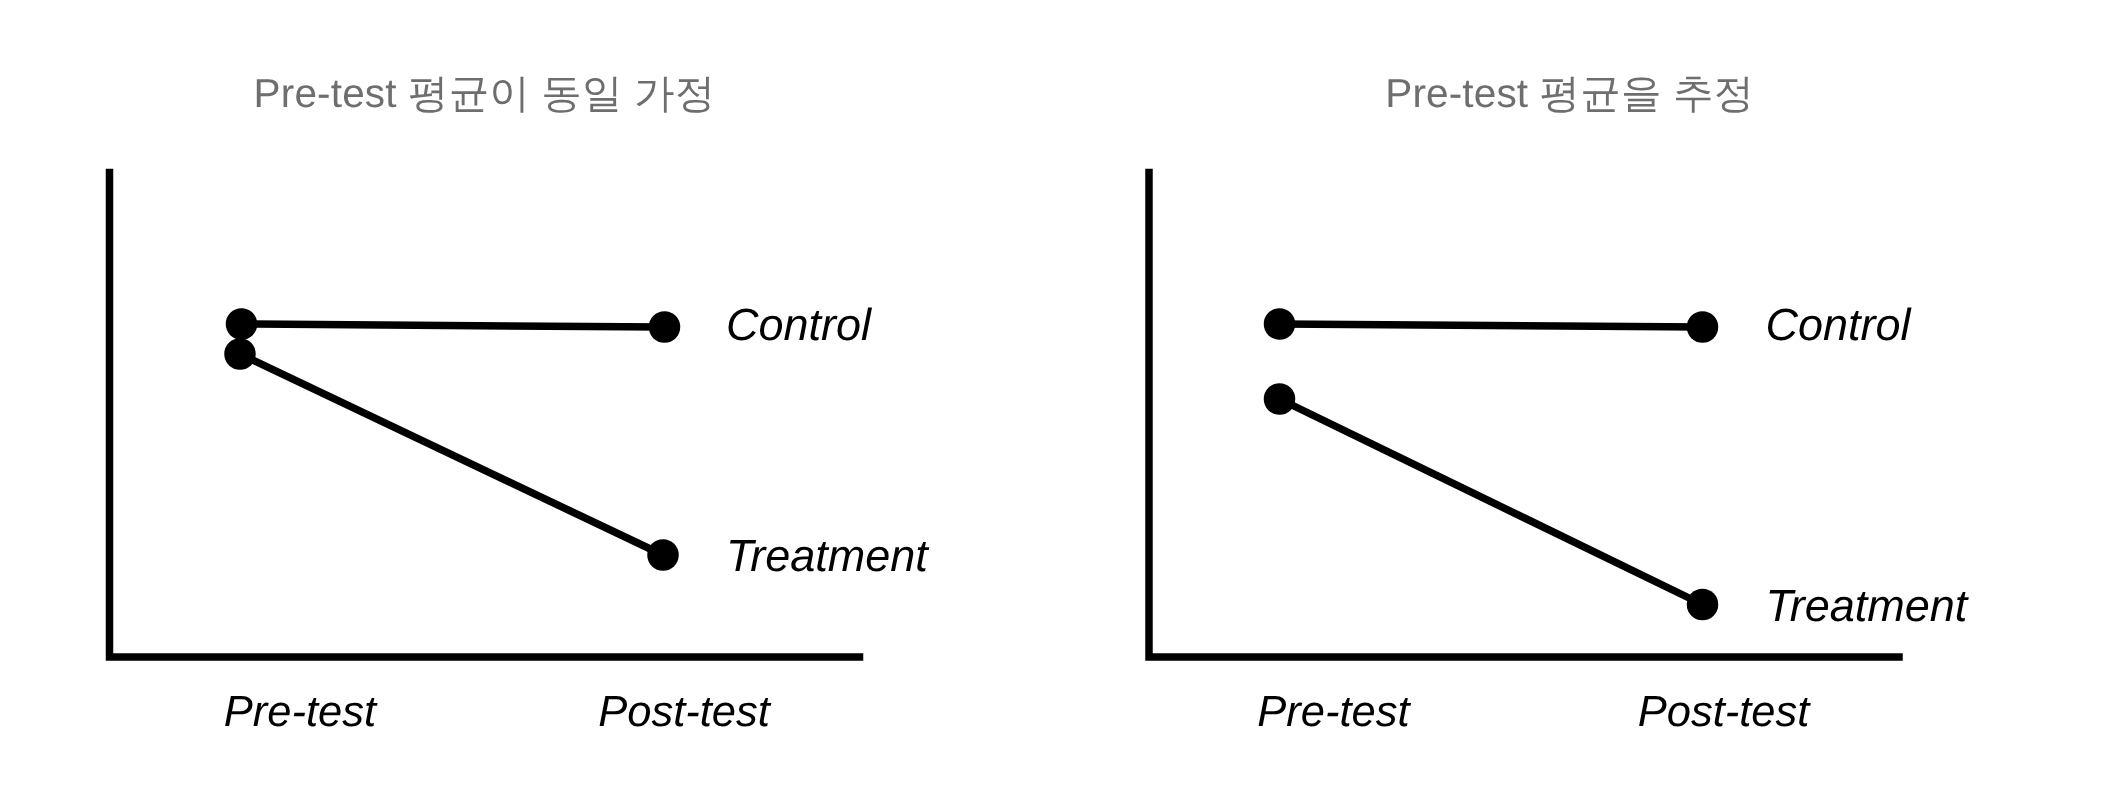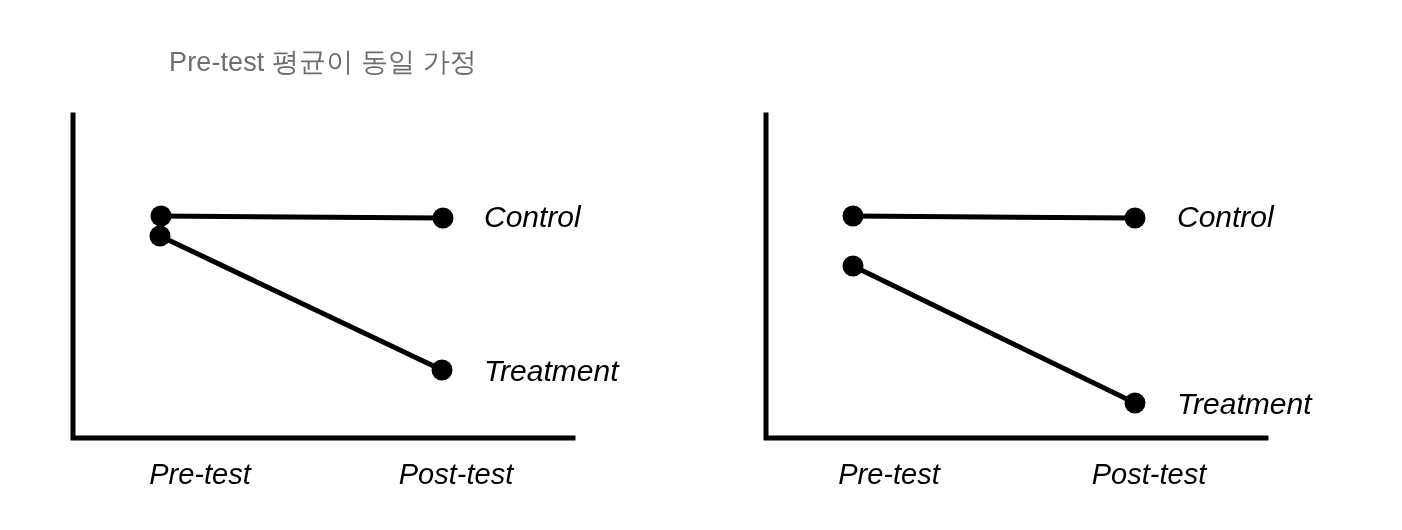--- a/index.html
+++ b/index.html
@@ -107,20 +107,21 @@
       <text class="series-label" x="484" y="219">Control</text>
       <text class="series-label" x="484" y="373">Treatment</text>
 
       <text class="tick-label" x="200" y="484">Pre-test</text>
       <text class="tick-label" x="456" y="484">Post-test</text>
     </svg>
   </div>
 
   <div class="panel" id="panel-right">
 
+    <div class="panel-title">Pre-test 평균을 추정</div>
 
     <svg class="plot-svg" viewBox="0 0 701 530">
 
       <path class="axis-line" d="M 65 115 L 65 438 L 565 438"></path>
 
       <path class="series-line" d="M 152 216 L 434 218"></path>
       <circle class="series-dot" cx="152" cy="216" r="10.5"></circle>
       <circle class="series-dot" cx="434" cy="218" r="10.5"></circle>
 
       <path class="series-line" d="M 152 266 L 434 403"></path>

